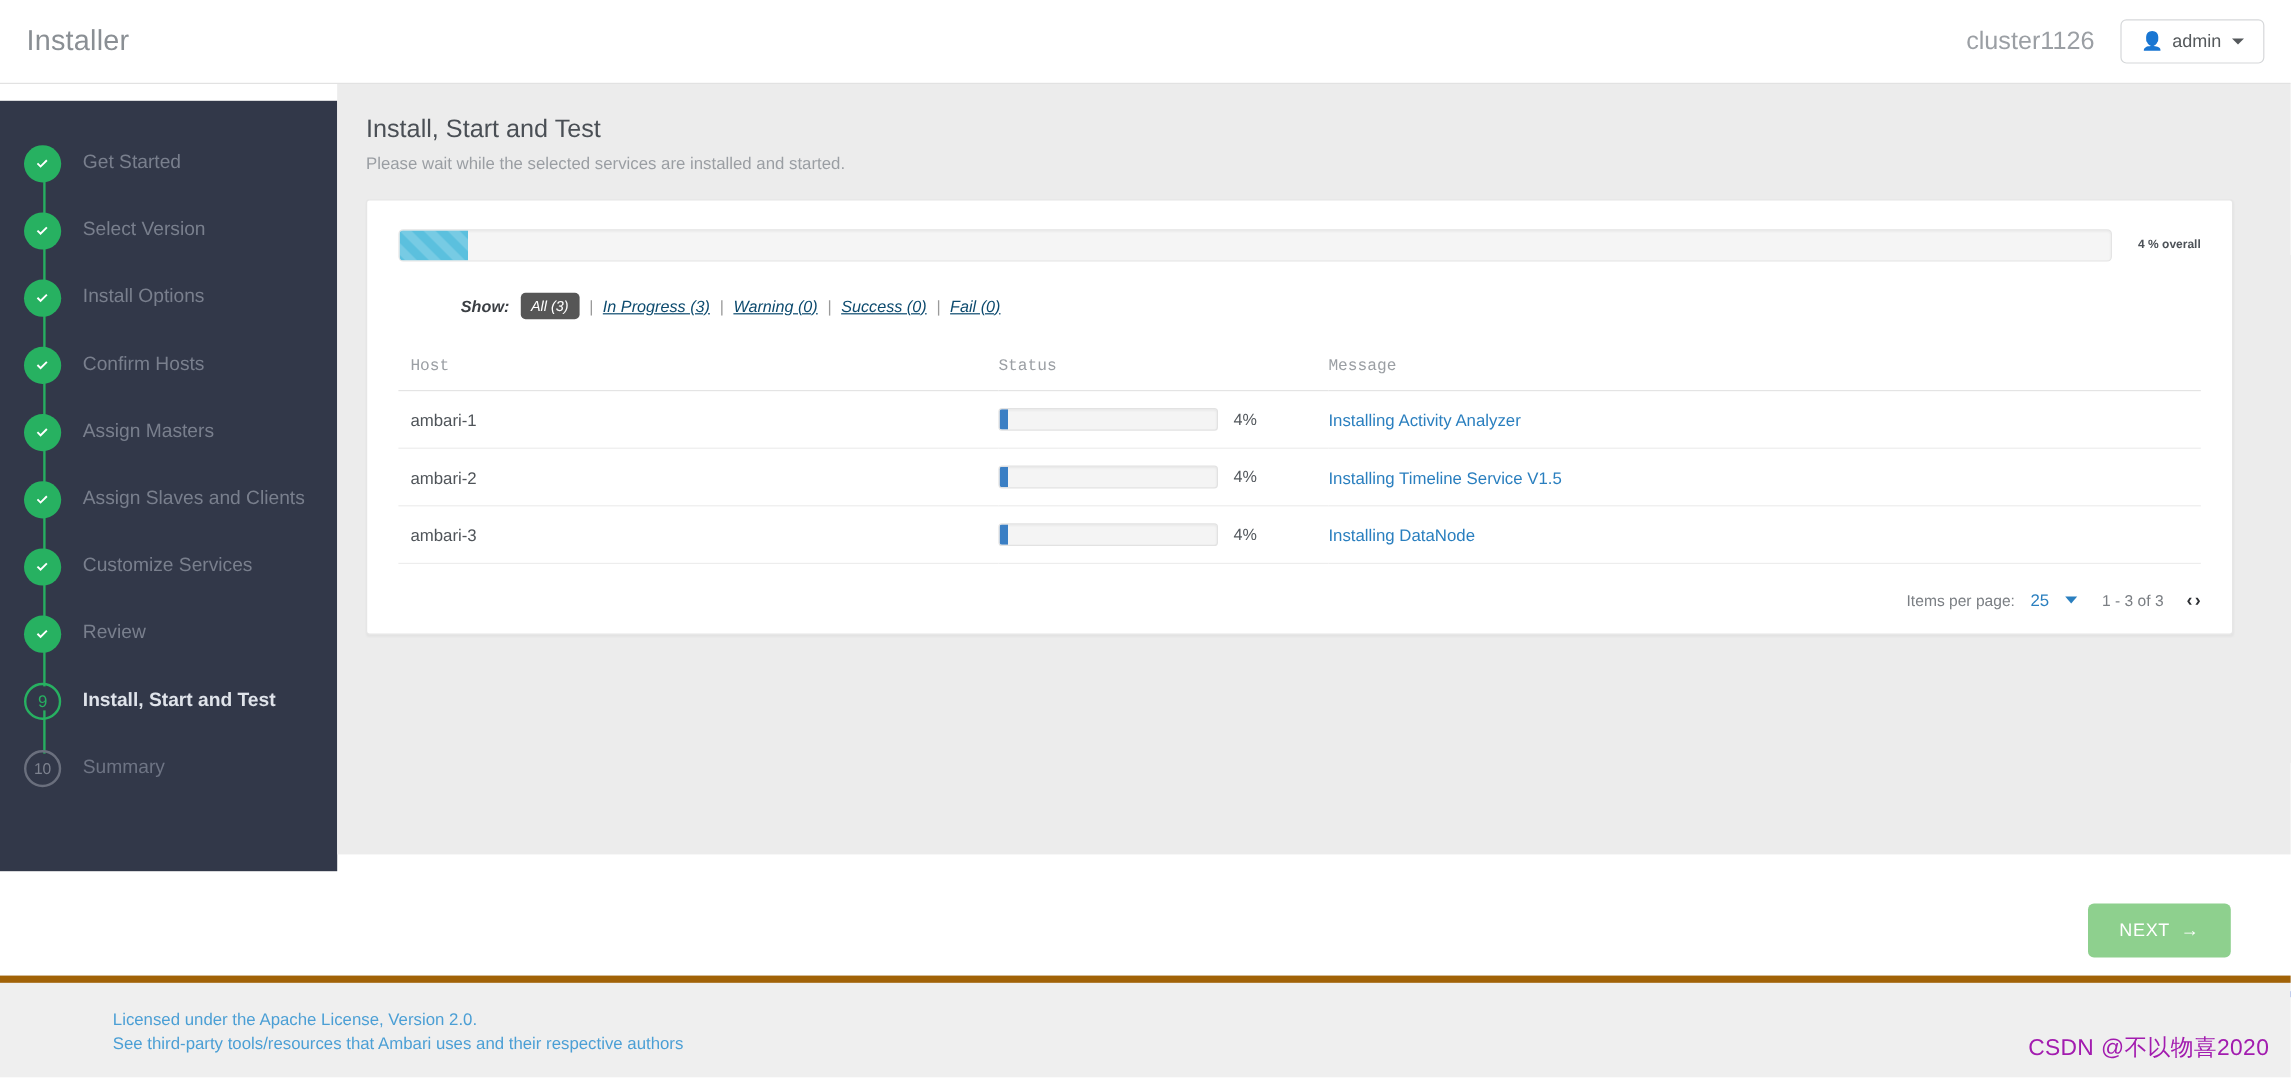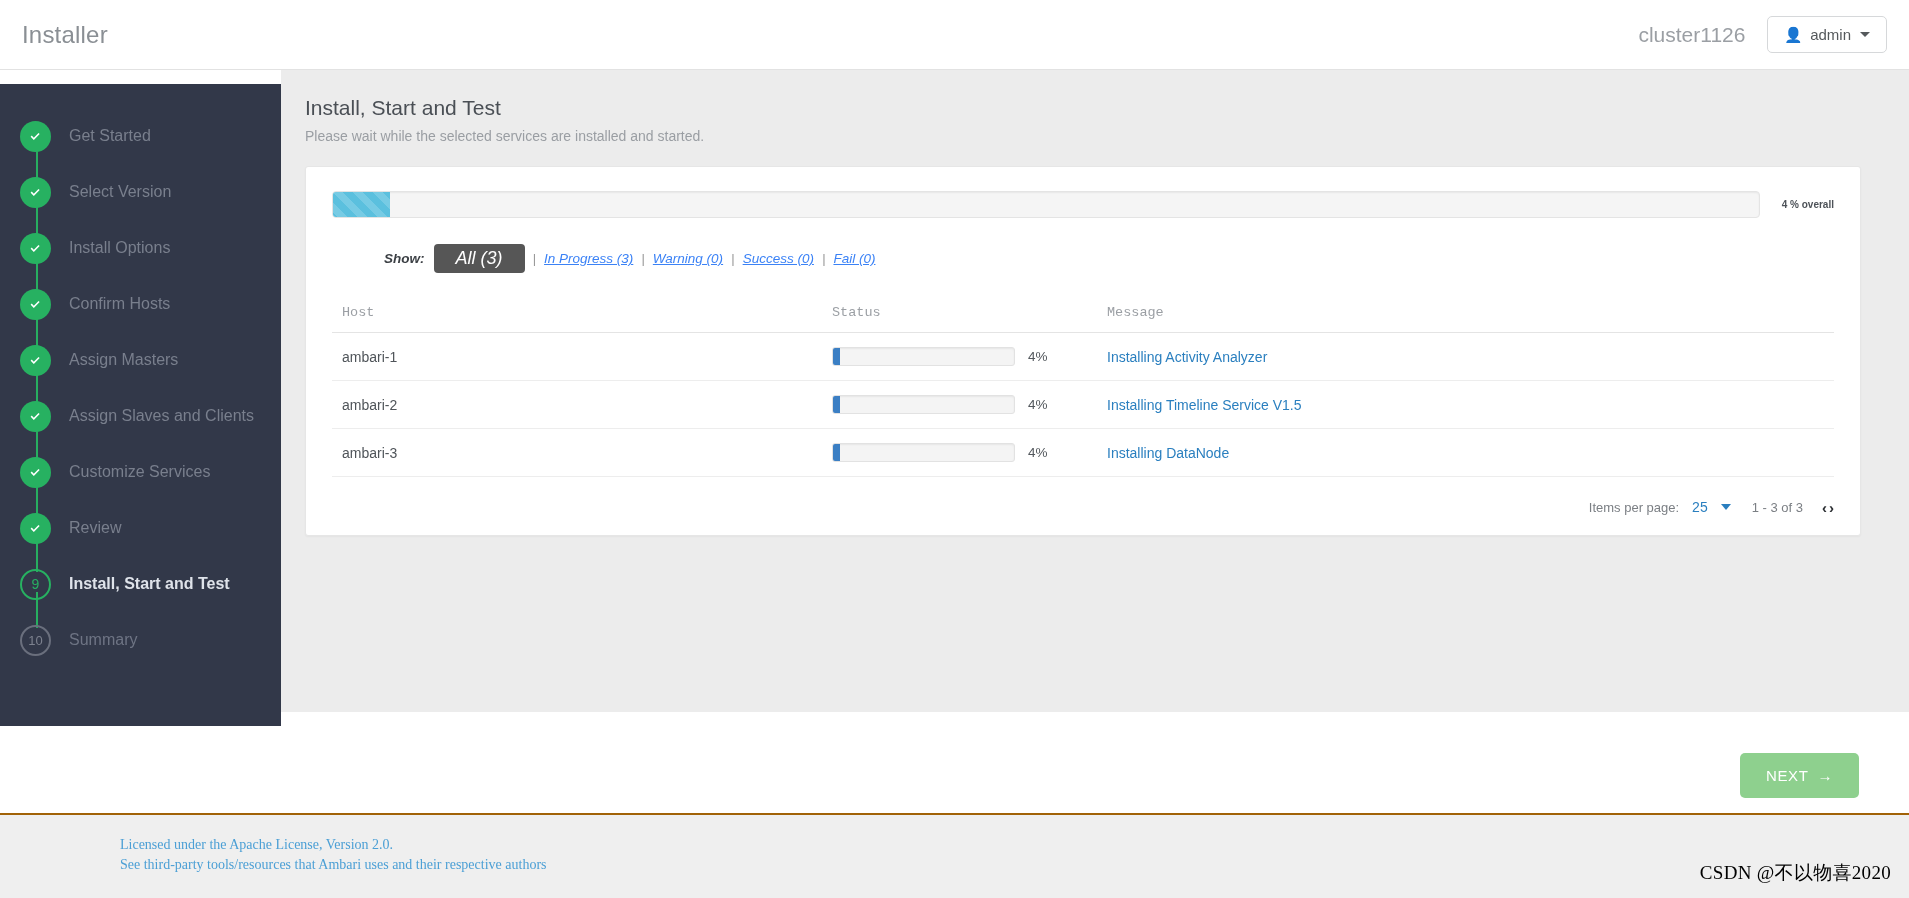--- a/index.html
+++ b/index.html
@@ -78,25 +78,25 @@
     background-image: linear-gradient(45deg, rgba(255,255,255,.17) 25%, transparent 25%,
       transparent 50%, rgba(255,255,255,.17) 50%, rgba(255,255,255,.17) 75%,
       transparent 75%, transparent);
     background-size: 20px 20px;
   }
   .overall-pct { font-size: 10px; color: #4d5258; font-weight: bold; white-space: nowrap; }
 
   .filter-row { display: flex; align-items: center; margin: 26px 0 18px 52px; font-size: 13.5px; font-style: italic; }
   .filter-label { font-weight: bold; color: #3b3f44; margin-right: 9px; }
   .chip {
-    background: #565656; color: #ffffff; border-radius: 4px; padding: 4px 22px;
-    font-size: 18px; cursor: pointer;
+    background: #565656; color: #ffffff; border-radius: 4px; padding: 4px 9px;
+    font-size: 12px; cursor: pointer;
   }
   .sep { color: #9a9a9a; margin: 0 8px; }
-  .flink { color: #3b82f6; text-decoration: underline; cursor: pointer; }
+  .flink { color: #0c4a6e; text-decoration: underline; cursor: pointer; }
 
   table.hosts { width: 100%; border-collapse: collapse; margin-top: 26px; }
   table.hosts th {
     text-align: left; font-size: 13.5px; color: #9b9fa4; font-weight: 400;
     padding: 6px 0 12px 0; border-bottom: 1px solid #e4e4e4; font-family: Liberation Mono, monospace;
   }
   table.hosts td { padding: 14px 0; border-bottom: 1px solid #ededed; font-size: 14px; color: #4f5459; vertical-align: middle; }
   table.hosts tr:last-child td { border-bottom: 1px solid #ededed; }
   .col-host { width: 500px; padding-left: 10px !important; }
   .col-status { width: 275px; }
@@ -129,26 +129,26 @@
   .next-btn {
     position: absolute; right: 50px; top: 22px;
     background: #8ed08e; color: #ffffff; border: none; border-radius: 5px;
     padding: 14px 26px; font-size: 15px; letter-spacing: .6px; cursor: pointer;
     display: flex; align-items: center; gap: 9px;
   }
 
   
   .footer {
     position: absolute; top: 813px; left: 0; width: 1909px; height: 85px;
-    background: #efefef; border-top: 2px solid #a16207; padding: 20px 0 0 120px; font-family: Liberation Serif, serif;
+    background: #efefef; border-top: 6px solid #a16207; padding: 20px 0 0 94px;
   }
   .footer a { display: block; color: #4b9fd5; font-size: 14px; text-decoration: none; line-height: 20px; cursor: pointer; }
   .watermark {
     position: absolute; right: 18px; bottom: 12px;
-    color: #000000; font-size: 19px; letter-spacing: .3px;
+    color: #a21caf; font-size: 19px; letter-spacing: .3px;
   }
 </style>
 </head>
 <body>
 
 <div id="app">
 
   <div class="topbar">
     <div class="brand-title">Installer</div>
     <div class="topbar-right">

